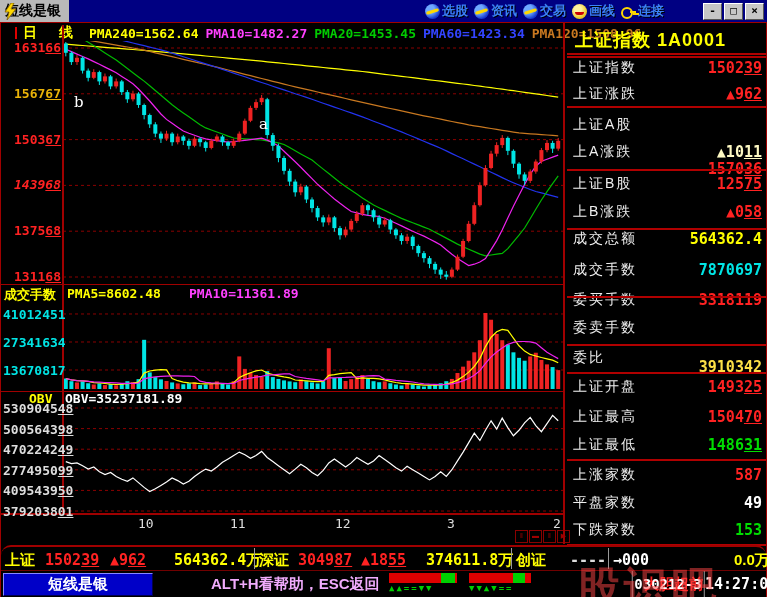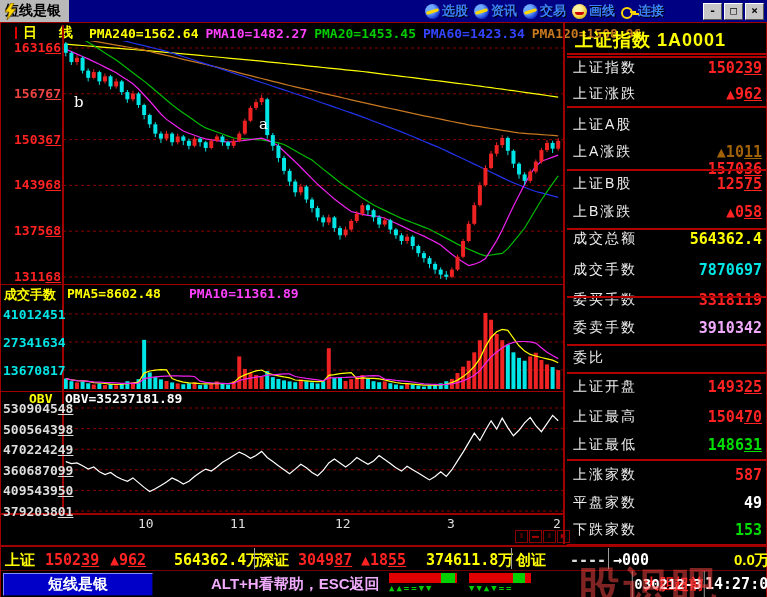--- a/index.html
+++ b/index.html
@@ -56,21 +56,21 @@
   #rp-title{position:absolute;left:10px;top:5px;color:#ffff00;font-size:18px;font-weight:bold;
             white-space:nowrap;letter-spacing:1px;}
   .rp-row{position:absolute;left:0;width:203px;height:22px;}
   .rp-label{position:absolute;left:8px;color:#eee;font-size:14px;white-space:nowrap;letter-spacing:2px;}
   .rp-value{position:absolute;right:6px;font-size:15px;font-weight:bold;white-space:nowrap;
             font-family:"DejaVu Sans Mono",monospace;}
   .rp-value .ul{text-decoration:underline;}
   .rp-sep{position:absolute;left:2px;width:199px;height:2px;background:#b00000;}
   
   #statusbar1{position:absolute;left:0;top:522px;width:765px;height:24px;background:#000;
-              border-top:2px solid #a00000;}
+              border-top:2px solid #a00000;border-radius:10px;}
   .sb1-item{position:absolute;top:4px;font-size:15px;font-weight:bold;white-space:nowrap;
             font-family:"DejaVu Sans Mono",monospace;}
   .sb1-item .ul{text-decoration:underline;}
   .sb1-sep{position:absolute;top:1px;width:1px;height:21px;background:#999;}
   #statusbar2{position:absolute;left:0;top:547px;width:765px;height:26px;background:#000;
               border-top:1px solid #700000;}
   #app-mode-btn{position:absolute;left:2px;top:2px;width:148px;height:21px;background:#0000c8;
             border:1px solid;border-color:#8888ff #000050 #000050 #8888ff;color:#fff;
             font-size:15px;font-weight:bold;text-align:center;line-height:20px;cursor:pointer;}
   #help-text{position:absolute;left:210px;top:4px;color:#f0abfc;font-size:15px;font-weight:bold;text-align:right;}
@@ -450,32 +450,32 @@
     <div class="pane-hdr" style="left:188px;top:263px;color:#ff40ff">PMA10=11361.89</div>
 
     <div class="pane-hdr" style="left:28px;top:368px;color:#ffff00">OBV</div>
     <div class="pane-hdr" style="left:64px;top:368px;color:#ffffff">OBV=35237181.89</div>
 
     <div class="annot" style="left:73px;top:70px">b</div>
     <div class="annot" style="left:258px;top:92px">a</div>
 
     <div id="ticks-holder">
         <div class="ytick" style="left: 2px; top: 18px; color: rgb(255, 34, 34);"><span>1631</span><span class="ul">66</span></div>
-        <div class="ytick" style="left: 2px; top: 63.7957px; color: #ef4444;"><span>1567</span><span class="ul">67</span></div>
+        <div class="ytick" style="left: 2px; top: 63.7957px; color: #eab308;"><span>1567</span><span class="ul">67</span></div>
         <div class="ytick" style="left: 2px; top: 109.599px; color: rgb(255, 34, 34);"><span>1503</span><span class="ul">67</span></div>
-        <div class="ytick" style="left: 2px; top: 155.394px; color: rgb(255, 34, 34);"><span>1439</span><span class="ul">68</span></div>
+        <div class="ytick" style="left: 2px; top: 155.394px; color: rgb(255, 34, 34); font-style: italic;"><span>1439</span><span class="ul">68</span></div>
         <div class="ytick" style="left: 2px; top: 201.197px; color: rgb(255, 34, 34);"><span>1375</span><span class="ul">68</span></div>
         <div class="ytick" style="left: 2px; top: 247px; color: rgb(255, 34, 34);"><span>1311</span><span class="ul">68</span></div>
         <div class="ytick" style="left: 2px; top: 284.982px; color: rgb(0, 229, 229);">41012451</div>
         <div class="ytick" style="left: 2px; top: 312.988px; color: rgb(0, 229, 229);">27341634</div>
         <div class="ytick" style="left: 2px; top: 340.994px; color: rgb(0, 229, 229);">13670817</div>
         <div class="ytick" style="left: 2px; top: 379px; color: rgb(221, 221, 221);"><span>5309045</span><span class="ul">48</span></div>
         <div class="ytick" style="left: 2px; top: 399.604px; color: rgb(221, 221, 221);"><span>5005643</span><span class="ul">98</span></div>
         <div class="ytick" style="left: 2px; top: 420.208px; color: rgb(221, 221, 221);"><span>4702242</span><span class="ul">49</span></div>
-        <div class="ytick" style="left: 2px; top: 440.812px; color: rgb(221, 221, 221);"><span>3606870</span><span class="ul">99</span></div>
+        <div class="ytick" style="left: 2px; top: 440.812px; color: rgb(221, 221, 221);"><span>2774950</span><span class="ul">99</span></div>
         <div class="ytick" style="left: 2px; top: 461.416px; color: rgb(221, 221, 221);"><span>4095439</span><span class="ul">50</span></div>
         <div class="ytick" style="left: 2px; top: 482.02px; color: rgb(221, 221, 221);"><span>3792038</span><span class="ul">01</span></div>
         <div class="xlab" style="left: 137px; top: 493px;">10</div>
         <div class="xlab" style="left: 229px; top: 493px;">11</div>
         <div class="xlab" style="left: 334px; top: 493px;">12</div>
         <div class="xlab" style="left: 446px; top: 493px;">3</div>
         <div class="xlab" style="left: 552px; top: 493px;">2</div>
       </div>
 
     <div id="mini-toolbar">
@@ -496,21 +496,21 @@
           <div class="rp-row" style="top: 62px;">
             <span class="rp-label">上证涨跌</span>
             <span class="rp-value" style="color: rgb(255, 34, 34);"><span>▲9</span><span class="ul">62</span></span>
           </div>
           <div class="rp-row" style="top: 93px;">
             <span class="rp-label">上证A股</span>
             <span class="rp-value" style="color: rgb(255, 34, 34); margin-top: 44px;"><span>1570</span><span class="ul">36</span></span>
           </div>
           <div class="rp-row" style="top: 120px;">
             <span class="rp-label">上A涨跌</span>
-            <span class="rp-value" style="color: #a16207;"><span>▲10</span><span class="ul">11</span></span>
+            <span class="rp-value" style="color: #fef9c3;"><span>▲10</span><span class="ul">11</span></span>
           </div>
           <div class="rp-row" style="top: 152px;">
             <span class="rp-label">上证B股</span>
             <span class="rp-value" style="color: rgb(255, 34, 34);"><span>125</span><span class="ul">75</span></span>
           </div>
           <div class="rp-row" style="top: 180px;">
             <span class="rp-label">上B涨跌</span>
             <span class="rp-value" style="color: rgb(255, 34, 34);"><span>▲0</span><span class="ul">58</span></span>
           </div>
           <div class="rp-row" style="top: 207px;">
@@ -520,21 +520,21 @@
           <div class="rp-row" style="top: 238px;">
             <span class="rp-label">成交手数</span>
             <span class="rp-value" style="color: rgb(0, 229, 229);"><span>7870697</span></span>
           </div>
           <div class="rp-row" style="top: 268px;">
             <span class="rp-label">委买手数</span>
             <span class="rp-value" style="color: rgb(255, 34, 34);"><span>3318119</span></span>
           </div>
           <div class="rp-row" style="top: 296px;">
             <span class="rp-label">委卖手数</span>
-            <span class="rp-value" style="color: #f0abfc;"><span>3910342</span></span>
+            <span class="rp-value" style="color: #fde047; margin-top: 39px;"><span>3910342</span></span>
           </div>
           <div class="rp-row" style="top: 326px;">
             <span class="rp-label">委比</span>
           </div>
           <div class="rp-row" style="top: 355px;">
             <span class="rp-label">上证开盘</span>
             <span class="rp-value" style="color: rgb(255, 34, 34);"><span>1493</span><span class="ul">25</span></span>
           </div>
           <div class="rp-row" style="top: 385px;">
             <span class="rp-label">上证最高</span>

